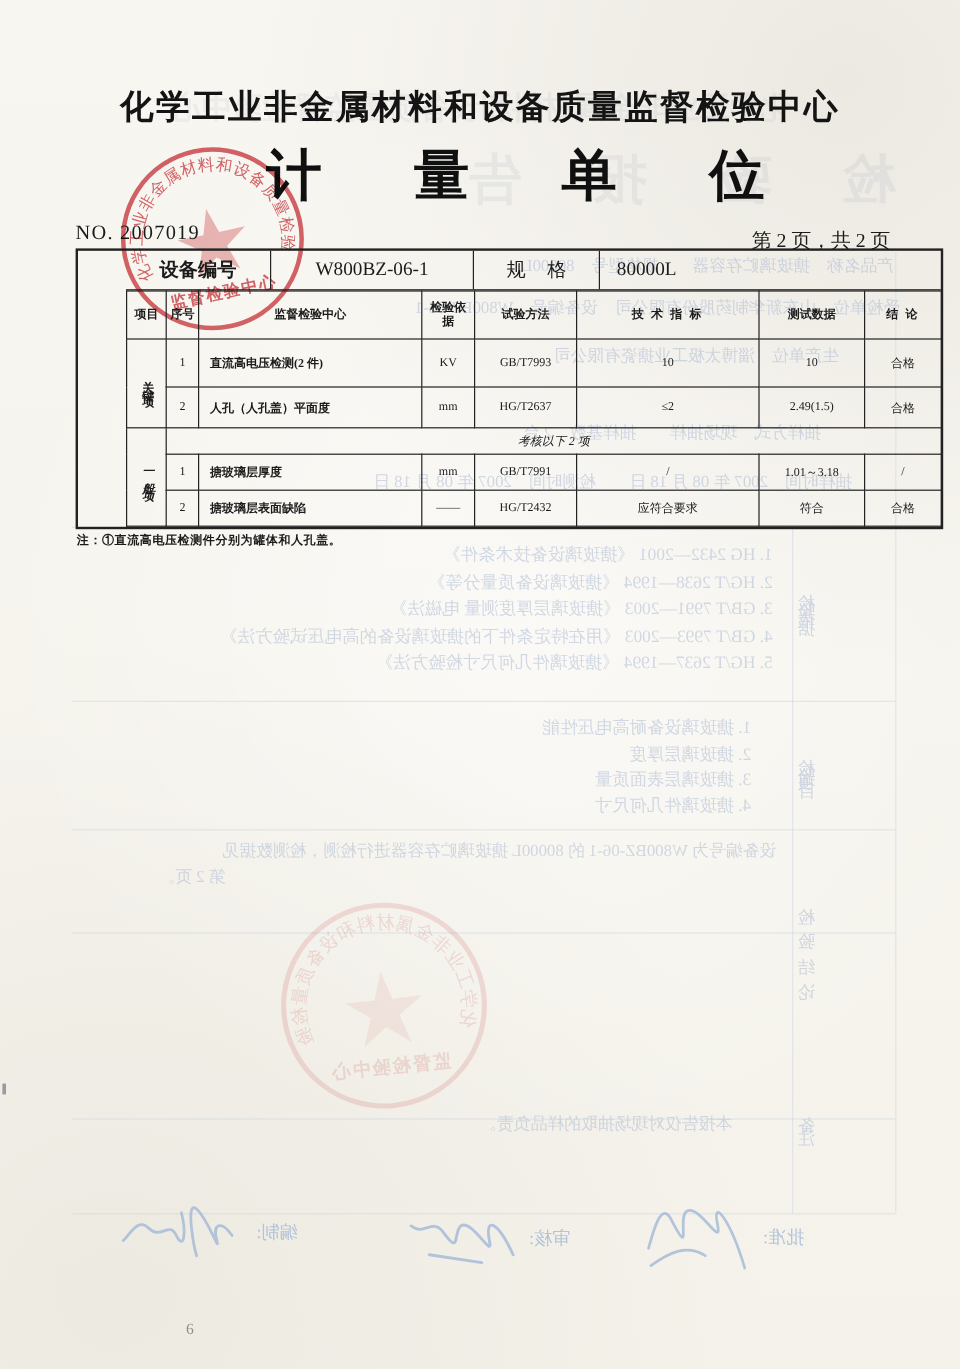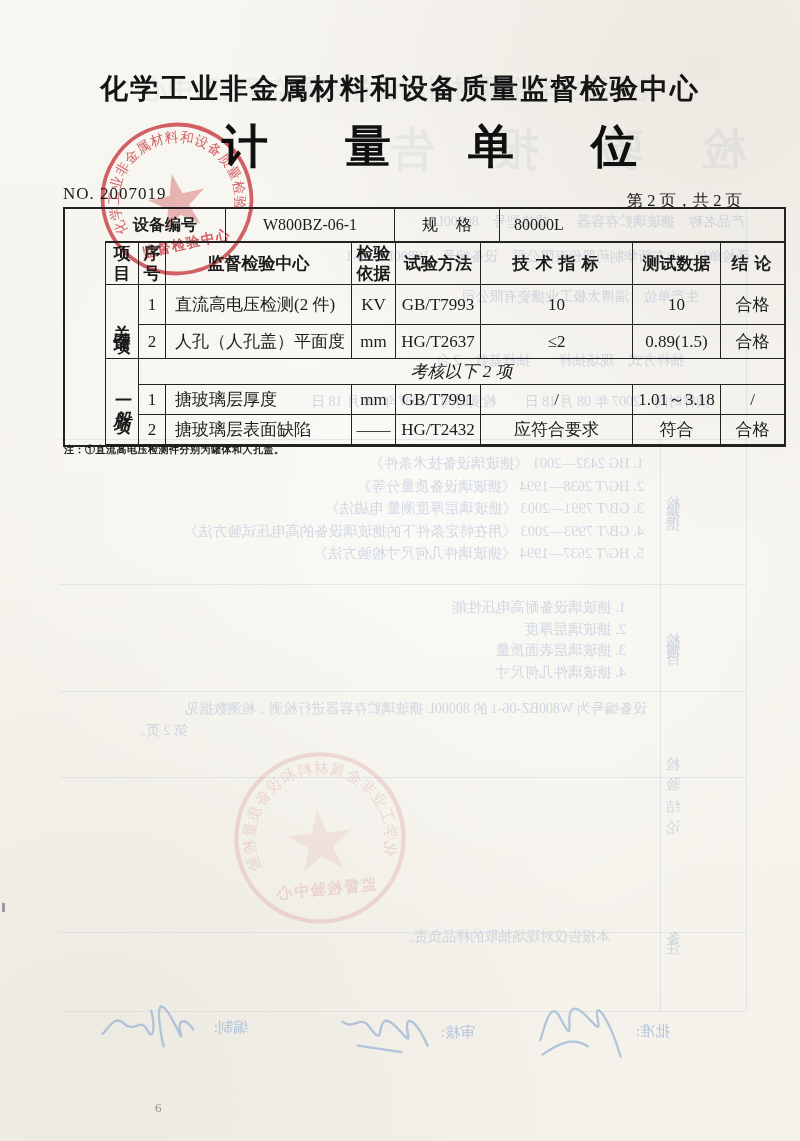--- a/index.html
+++ b/index.html
@@ -26,28 +26,28 @@
   .stamp-ghost{left:230px;top:748px;width:180px;height:180px;transform:scaleX(-1) rotate(6deg);opacity:.20;color:#d96a6e;}
   .stamp svg{width:100%;height:100%;}
   
   .tbl-wrap{left:63px;top:207px;width:679px;border:2px solid #222;background:rgba(255,255,255,.0);padding-left:40px;}
   .info-row{display:flex;height:32px;border-bottom:1.5px solid #222;align-items:stretch;font-size:16px;}
   .info-row>div{display:flex;align-items:center;justify-content:center;}
   .ic1{width:120px;border-right:1.5px solid #222;font-weight:700;}
   .ic2{width:168px;border-right:1.5px solid #222;text-align:right;}
   .ic3{width:86px;border-right:1.5px solid #222;font-weight:400;letter-spacing:18px;padding-left:18px;text-align:right;}
   .ic4{flex:1;justify-content:flex-start !important;padding-left:14px;}
-  table{border-collapse:collapse;table-layout:fixed;width:679px;font-size:17px;}
+  table{border-collapse:collapse;table-layout:fixed;width:679px;font-size:10px;}
   td{border:1.5px solid #222;text-align:center;vertical-align:middle;padding:1px 2px;overflow:hidden;}
   tr.h-row{height:40px;} tr.r1{height:40px;} tr.r2{height:34px;}
   tr.rb{height:22px;font-style:italic;} tr.r4{height:30px;} tr.r5{height:30px;}
   .hd{font-weight:700;line-height:1.15;}
   .sp6{letter-spacing:6px;padding-left:6px;margin-top:26px;}
   .vgroup{writing-mode:vertical-rl;text-orientation:upright;font-weight:700;letter-spacing:7px;padding:2px 0;}
-  .cname{text-align:left;padding-left:9px;font-weight:400;}
+  .cname{text-align:left;padding-left:9px;font-weight:700;}
   .note{left:64px;top:443px;font-size:10px;font-weight:700;letter-spacing:.5px;}
   
   .mir{transform:scaleX(-1);color:#a9b8d2;opacity:.5;font-size:14px;white-space:nowrap;}
   .ghost-org{top:72px;left:0;right:0;text-align:center;font-family:"Liberation Sans","DejaVu Sans",sans-serif;
     font-weight:700;font-size:26px;opacity:.10;color:#8f99ad;}
   .ghost-doc{top:120px;left:330px;font-family:"Liberation Sans","DejaVu Sans",sans-serif;font-weight:700;
     font-size:44px;letter-spacing:60px;opacity:.12;color:#8f99ad;}
   .b-line{text-align:center;}
   .b-info1{left:430px;width:320px;top:213px;}
   .b-info2{left:420px;width:330px;top:248px;}
@@ -211,21 +211,21 @@
       <td>10</td>
       <td>10</td>
       <td>合格</td>
     </tr>
     <tr class="r2">
       <td>2</td>
       <td class="cname">人孔（人孔盖）平面度</td>
       <td>mm</td>
       <td>HG/T2637</td>
       <td>≤2</td>
-      <td>0.89(1.5)</td>
+      <td>2.49(1.5)</td>
       <td>合格</td>
     </tr>
     <tr class="rb">
       <td rowspan="3" class="vgroup">一般项</td>
       <td colspan="7">考核以下 2 项</td>
     </tr>
     <tr class="r4">
       <td>1</td>
       <td class="cname">搪玻璃层厚度</td>
       <td>mm</td>

